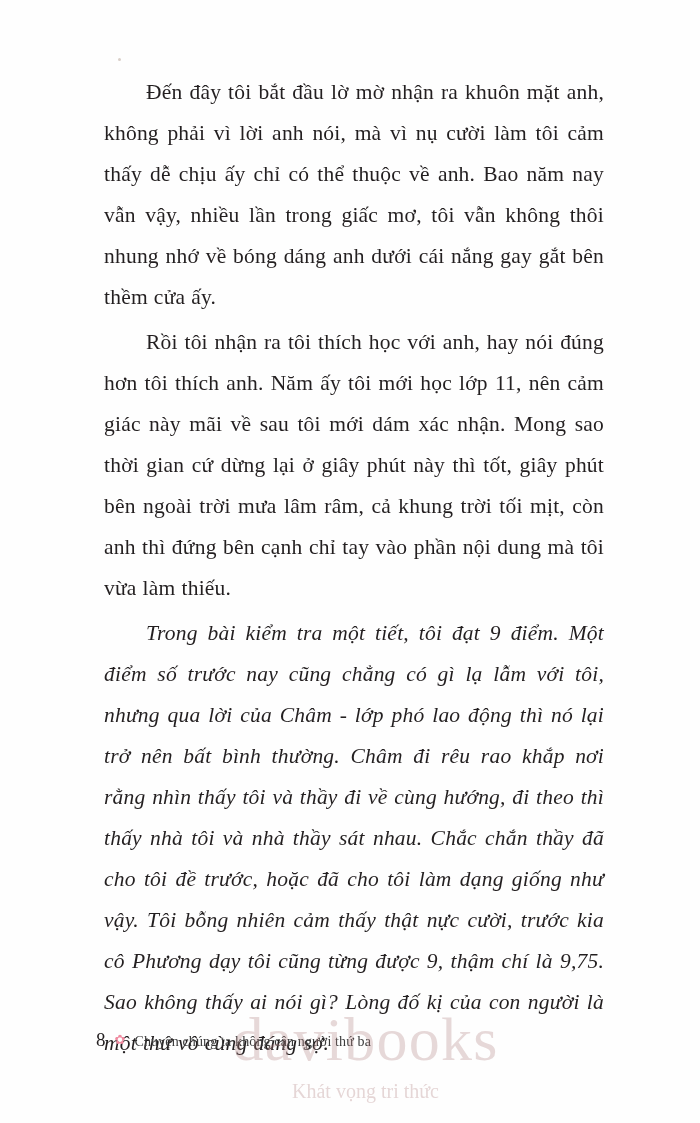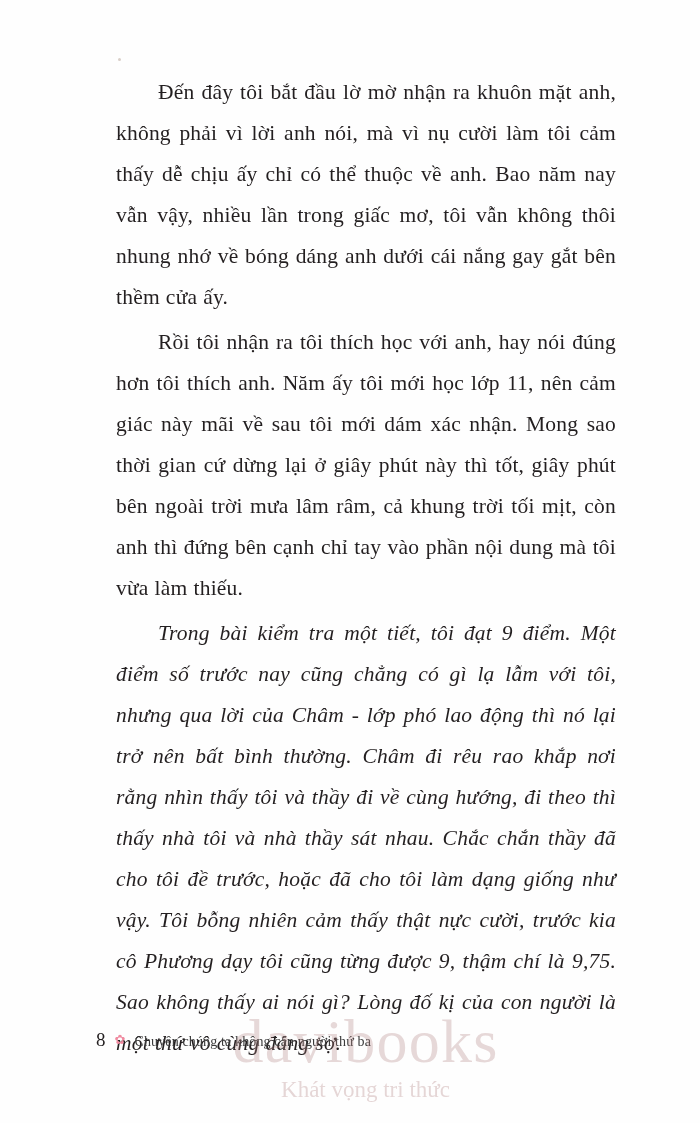--- a/index.html
+++ b/index.html
@@ -16,21 +16,21 @@
   }
   .page {
     position: relative;
     width: 700px;
     height: 1123px;
     box-sizing: border-box;
     background: #fefefe;
   }
   .page-body {
     position: absolute;
-    left: 116px;
+    left: 104px;
     top: 72px;
     width: 500px;
   }
   .para {
     font-size: 21.5px;
     line-height: 41px;
     color: #231f20;
     text-align: justify;
     text-indent: 42px;
     margin: 0 0 4px 0;
@@ -90,24 +90,24 @@
   }
   .wm-main {
     font-family: "Liberation Serif", serif;
     font-size: 62px;
     letter-spacing: 0.02em;
     color: rgba(176, 130, 130, 0.30);
     line-height: 1;
   }
   .wm-sub {
     font-family: "Liberation Serif", serif;
-    font-size: 23px;
+    font-size: 20px;
     color: rgba(176, 130, 130, 0.32);
     line-height: 1.35;
-    margin-top: 2px;
+    margin-top: 8px;
   }
 </style>
 </head>
 <body>
 
 <div class="page">
 
   <div class="dot-mark"></div>
 
   <div class="page-body">

